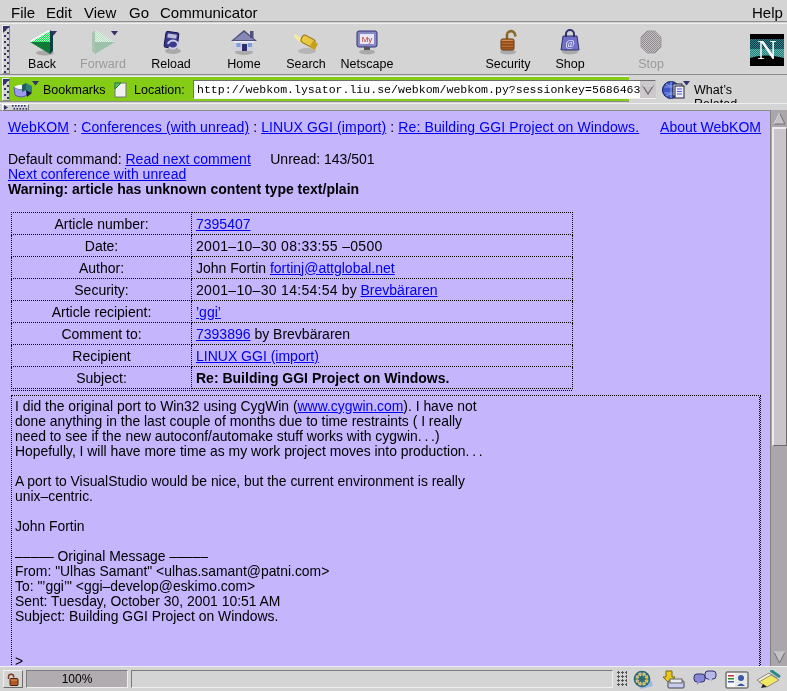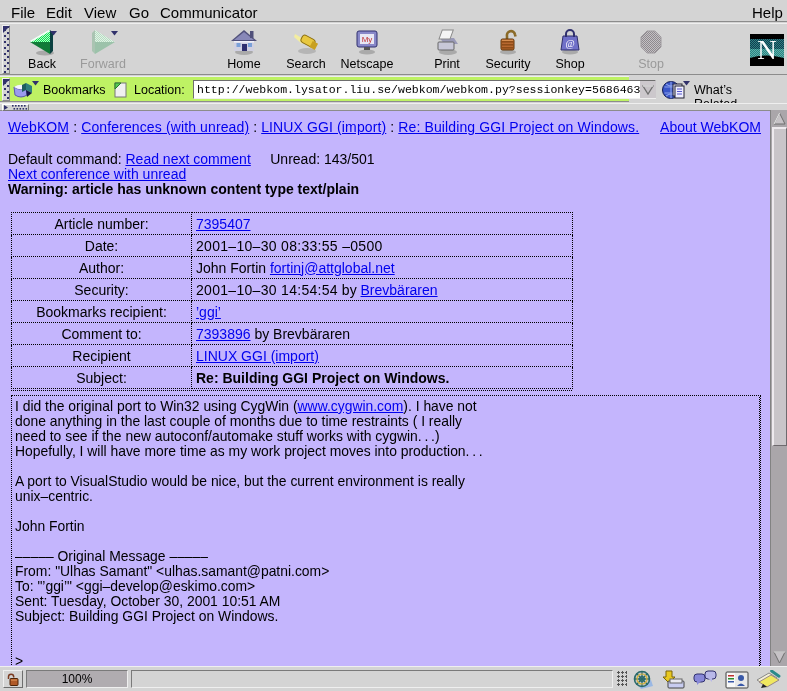--- a/index.html
+++ b/index.html
@@ -8,21 +8,21 @@
 #menubar span{position:absolute;top:4px}
 
 #toolbar{position:absolute;top:23px;left:0;width:787px;height:52px;background:#d4d4d4;border-top:1px solid #efefef;border-bottom:1px solid #8c8c8c}
 .grip{position:absolute;left:2px;width:8px;background:#d4d4d4;border:1px solid #efefef;border-right-color:#8a8a8a;border-bottom-color:#8a8a8a;background-image:radial-gradient(circle at 2px 2px,#31316b 1px,transparent 1.2px),radial-gradient(circle at 5px 5px,#31316b 1px,transparent 1.2px);background-size:6px 6px;background-position:0 8px}
 .griptri{position:absolute;left:0px;top:0px;width:0;height:0;border-left:7px solid #31316b;border-bottom:7px solid transparent}
 .tbtn{position:absolute;top:2px;width:58px;height:47px;text-align:center;font-size:12.5px;color:#000}
 .tbtn svg{display:block;margin:2px auto 1px auto}
 .tbtn .lbl{display:block;margin-top:1px}
 .dim{color:#9a9a9a}
 
-#locbar{position:absolute;top:76px;left:0;width:629px;height:26px;background:#bef264;border-top:1px solid #efefef;border-bottom:1px solid #8c8c8c;font-size:12.5px}
+#locbar{position:absolute;top:76px;left:0;width:629px;height:26px;background:#84cc16;border-top:1px solid #efefef;border-bottom:1px solid #8c8c8c;font-size:12.5px}
 #urlbox{position:absolute;left:193px;top:3px;width:463px;height:19px;background:#fff;border:1px solid #6e6e6e;border-right-color:#efefef;border-bottom-color:#efefef;font-family:"Liberation Mono",monospace;font-size:11.55px;line-height:17px;white-space:nowrap;overflow:hidden;padding-left:3px;color:#000}
 
 #strip{position:absolute;top:103px;left:0;width:787px;height:8px;background:#d4d4d4;border-top:1px solid #efefef;border-bottom:1px solid #8c8c8c}
 #striptab{position:absolute;left:2px;top:0px;width:27px;height:7px;background:#d4d4d4;border:1px solid #fff;border-right-color:#777;border-bottom-color:#777}
 
 #content{position:absolute;top:111px;left:0;width:770px;height:555px;background:#c4b5fd;font-family:Liberation Sans, sans-serif;font-size:14px;color:#000;overflow:hidden}
 a{color:#0000ee;text-decoration:underline}
 #crumbs{position:absolute;top:8px;left:8px;width:754px;letter-spacing:0.12px}
 #aboutlink{position:absolute;top:8px;right:9px}
 #cmdline{position:absolute;top:40px;left:8px}
@@ -84,20 +84,29 @@
             <rect x="1" y="1" width="1" height="1" fill="#e2f2e6"></rect>
           </pattern>
         </defs>
         <polygon points="28,14 8,2 8,14" fill="url(#fchk)"></polygon>
         <polygon points="28,14 8,14 8,26" fill="#9cc2aa"></polygon>
         <polygon points="8,2 5,5 5,23 8,26" fill="#aac4b2"></polygon>
         <polygon points="24,3 31,3 27.5,7.5" fill="#31316b"></polygon>
       </svg>
       <span class="lbl">Forward</span>
     </div>
+ <div class="tbtn" style="left:142px">
+      <svg width="30" height="28" viewBox="0 0 30 28">
+        <ellipse cx="17" cy="23" rx="8" ry="3" fill="#aaa"></ellipse>
+        <rect x="9" y="4" width="13" height="16" rx="2" transform="rotate(8 15 12)" fill="#3a3a8c" stroke="#14144a"></rect>
+        <rect x="11" y="6" width="9" height="4" transform="rotate(8 15 12)" fill="#bcbcdc"></rect>
+        <path d="M12 16 a5 4 0 1 1 1 3" fill="none" stroke="#cfcfe8" stroke-width="2"></path>
+      </svg>
+      <span class="lbl">Reload</span>
+    </div>
  <div class="tbtn" style="left:215px">
       <svg width="30" height="28" viewBox="0 0 30 28">
         <ellipse cx="15" cy="24" rx="9" ry="3" fill="#aaa"></ellipse>
         <polygon points="15,2 2,13 28,13" fill="#50507a"></polygon>
         <polygon points="15,4 5,12 25,12" fill="#8888b8"></polygon>
         <rect x="5" y="13" width="20" height="10" fill="#d0d0e0"></rect>
         <rect x="5" y="13" width="20" height="1.5" fill="#f0f0f8"></rect>
         <rect x="13" y="16" width="5" height="7" fill="#2e2e6e"></rect>
         <rect x="7.5" y="15" width="4" height="4" fill="#7aa0d8"></rect>
         <rect x="19" y="15" width="4" height="4" fill="#7aa0d8"></rect>
@@ -116,29 +125,20 @@
     </div>
  <div class="tbtn" style="left:338px">
       <svg width="30" height="28" viewBox="0 0 30 28">
         <ellipse cx="15" cy="24" rx="8" ry="2.5" fill="#aaa"></ellipse>
         <rect x="5" y="3" width="20" height="16" rx="2" fill="#8888c8" stroke="#30306e"></rect>
         <rect x="8" y="6" width="14" height="10" fill="#e8e8f4"></rect>
         <text x="15" y="14" font-size="8" text-anchor="middle" fill="#c03030" font-family="Liberation Sans">My</text>
         <rect x="12" y="19" width="6" height="3" fill="#555"></rect>
       </svg>
       <span class="lbl">Netscape</span>
-    </div>
- <div class="tbtn" style="left:418px">
-      <svg width="30" height="28" viewBox="0 0 30 28">
-        <ellipse cx="16" cy="24" rx="9" ry="3" fill="#aaa"></ellipse>
-        <polygon points="8,10 22,10 26,16 12,16" fill="#9a9ab8"></polygon>
-        <rect x="11" y="2" width="11" height="9" transform="skewX(-20)" fill="#f4f4f4" stroke="#888"></rect>
-        <rect x="6" y="14" width="16" height="8" rx="1" fill="#c8c8d8" stroke="#666"></rect>
-      </svg>
-      <span class="lbl">Print</span>
     </div>
  <div class="tbtn" style="left:479px">
       <svg width="30" height="28" viewBox="0 0 30 28">
         <ellipse cx="15" cy="24" rx="8" ry="2.5" fill="#aaa"></ellipse>
         <path d="M14 11 v-3 a4 4 0 0 1 8 -1.5 l0.5 2" fill="none" stroke="#8a6a28" stroke-width="2.6"></path>
         <rect x="8" y="11" width="13" height="11" rx="1.5" fill="#b86830" stroke="#5e3408"></rect>
         <rect x="8" y="13" width="13" height="1.6" fill="#8e4c18"></rect>
         <rect x="8" y="16" width="13" height="1.6" fill="#8e4c18"></rect>
         <rect x="8" y="19" width="13" height="1.6" fill="#8e4c18"></rect>
         <rect x="9" y="11.8" width="11" height="1" fill="#e09858"></rect>
@@ -266,21 +266,21 @@
         </tr>
   <tr>
           <td class="l">Author:</td>
           <td>John Fortin <a>fortinj@attglobal.net</a></td>
         </tr>
   <tr>
           <td class="l">Security:</td>
           <td><span class="dt">2001–10–30 14:54:54</span> by <a>Brevbäraren</a></td>
         </tr>
   <tr>
-          <td class="l">Bookmarks recipient:</td>
+          <td class="l">Article recipient:</td>
           <td><a>’ggi’</a></td>
         </tr>
   <tr>
           <td class="l">Comment to:</td>
           <td><a>7393896</a> by Brevbäraren</td>
         </tr>
   <tr>
           <td class="l">Recipient</td>
           <td><a>LINUX GGI (import)</a></td>
         </tr>

